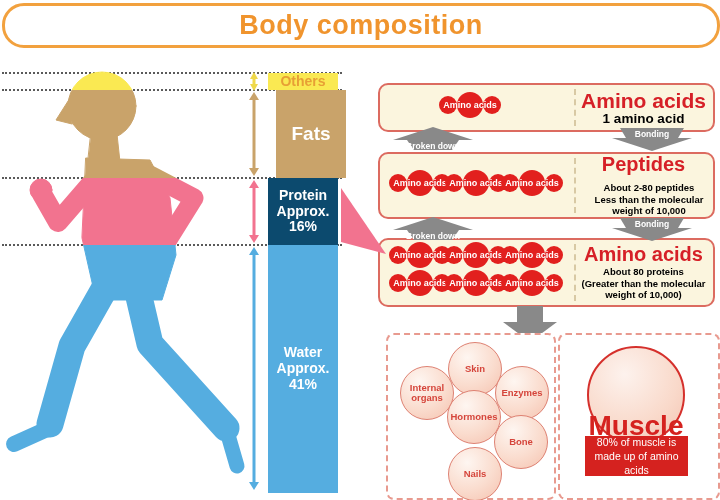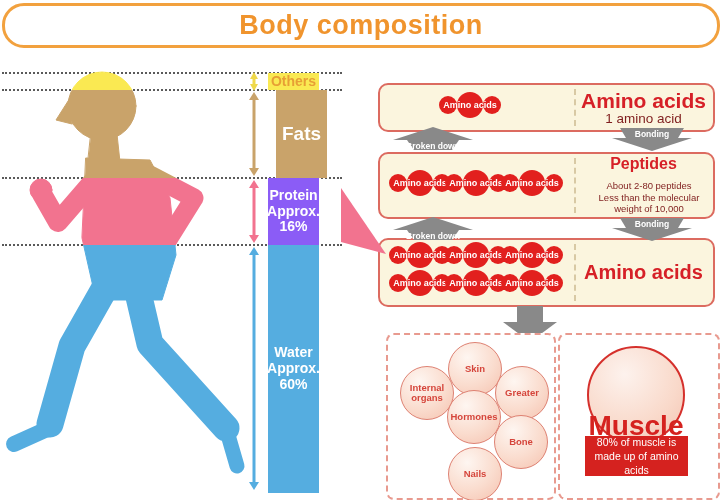--- a/index.html
+++ b/index.html
@@ -9,35 +9,35 @@
 
   
   .title-box{left:2px;top:3px;width:712px;height:39px;border:3px solid #F2A13E;
     border-radius:22px;display:flex;align-items:center;justify-content:center;background:#fff;}
   .title-text{color:#F0942D;font-size:27px;font-weight:bold;letter-spacing:.5px;}
 
   
   .dotline{left:2px;width:340px;height:0;border-top:2px dotted #5a5a5a;}
 
   
-  .band{left:268px;width:51px;display:flex;align-items:center;justify-content:center;
+  .band{left:268px;width:70px;display:flex;align-items:center;justify-content:center;
         text-align:center;font-weight:bold;color:#fff;white-space:pre-line;line-height:1.12;}
   .band-others{top:73px;height:17px;background:#FAE952;color:#E79F35;font-size:14px;}
   .band-fats{top:90px;height:88px;background:#C9A36A;font-size:19px;margin-left:8px;}
-  .band-protein{top:178px;height:67px;background:#8b5cf6;font-size:14px;}
+  .band-protein{top:178px;height:67px;background:#0c4a6e;font-size:14px;}
   .band-water{top:245px;height:248px;background:#55ADE0;font-size:14px;}
 
   
   .pbox{left:378px;width:333px;background:#FBF5DE;border:2.5px solid #DC6B60;border-radius:10px;}
   .pbox .divider{position:absolute;left:194px;top:4px;bottom:4px;width:0;
                  border-left:2px dashed #D8C9A4;}
   .pbox-right{position:absolute;left:196px;right:2px;top:0;bottom:0;display:flex;
               flex-direction:column;align-items:center;justify-content:center;text-align:center;}
   .pbox-title{color:#D62027;font-weight:bold;line-height:1;}
-  .pbox-sub{color:#7f1d1d;font-weight:normal;white-space:pre-line;}
+  .pbox-sub{color:#000000;font-weight:bold;white-space:pre-line;}
   .blob{position:absolute;width:68px;height:28px;}
 
   
   .dash-box{border:2px dashed #E89A8F;border-radius:8px;background:#fff;}
   .bubble{position:absolute;width:52px;height:52px;border-radius:50%;
     background:radial-gradient(circle at 35% 28%,#FEF6F1 0%,#FADCCE 55%,#F5C2AF 100%);
     border:1.5px solid #DE8172;display:flex;align-items:center;justify-content:center;
     text-align:center;color:#D5453B;font-weight:bold;font-size:9.5px;line-height:1.05;
     white-space:pre-line;}
   .muscle-circle{position:absolute;left:587px;top:346px;width:94px;height:94px;border-radius:50%;
@@ -110,44 +110,47 @@
   </g>
 </svg>
 
 <div class="abs band band-others">Others</div>
 <div class="abs band band-fats">Fats</div>
 <div class="abs band band-protein">Protein
 Approx.
 16%</div>
 <div class="abs band band-water">Water
 Approx.
-60%</div>
+41%</div>
 
 <div class="abs pbox" style="top:83px;height:45px;">
   <div class="divider"></div>
   <div class="pbox-right">
     <div class="pbox-title" style="font-size:21px;">Amino acids</div>
     <div class="pbox-sub" style="font-size:13.5px;">1 amino acid</div>
   </div>
 </div>
 
 <div class="abs pbox" style="top:152px;height:63px;">
   <div class="divider"></div>
   <div class="pbox-right">
-    <div class="pbox-title" style="font-size:16px;margin-bottom:8px;">Peptides</div>
+    <div class="pbox-title" style="font-size:20px;margin-bottom:8px;">Peptides</div>
     <div class="pbox-sub" style="font-size:9.5px;line-height:1.25;margin-left:11px;">About 2-80 peptides
 Less than the molecular
 weight of 10,000</div>
   </div>
 </div>
 
 <div class="abs pbox" style="top:238px;height:65px;">
   <div class="divider"></div>
   <div class="pbox-right">
     <div class="pbox-title" style="font-size:20px;margin-bottom:2px;">Amino acids</div>
+    <div class="pbox-sub" style="font-size:9.5px;line-height:1.25;">About 80 proteins
+(Greater than the molecular
+weight of 10,000)</div>
   </div>
 </div>
 
 <svg class="abs blob" style="left:436px;top:91px" viewBox="0 0 68 28">
   <circle cx="12" cy="14" r="9" fill="#E2201E"></circle>
     <circle cx="56" cy="14" r="9" fill="#E2201E"></circle>
     <circle cx="34" cy="14" r="13" fill="#E2201E"></circle>
   <text x="34" y="17" text-anchor="middle" font-size="9" font-weight="bold" fill="#fff">Amino acids</text>
 </svg>
 
@@ -238,21 +241,21 @@
   <g fill="#898989">
     <rect x="517" y="306" width="26" height="16"></rect>
     <polygon points="503,322 557,322 530,342"></polygon>
   </g>
 </svg>
 
 <div class="abs dash-box" style="left:386px;top:333px;width:166px;height:163px;">
   <div class="bubble" style="left:12px;top:31px;">Internal
 organs</div>
   <div class="bubble" style="left:60px;top:7px;">Skin</div>
-  <div class="bubble" style="left:107px;top:31px;">Greater</div>
+  <div class="bubble" style="left:107px;top:31px;">Enzymes</div>
   <div class="bubble" style="left:106px;top:80px;text-align:center;">Bone</div>
   <div class="bubble" style="left:59px;top:55px;">Hormones</div>
   <div class="bubble" style="left:60px;top:112px;">Nails</div>
 </div>
 
 <div class="abs dash-box" style="left:558px;top:333px;width:158px;height:163px;"></div>
 <div class="muscle-circle">
   <span class="muscle-label">Muscle</span>
 </div>
 <div class="abs muscle-note">80% of muscle is

